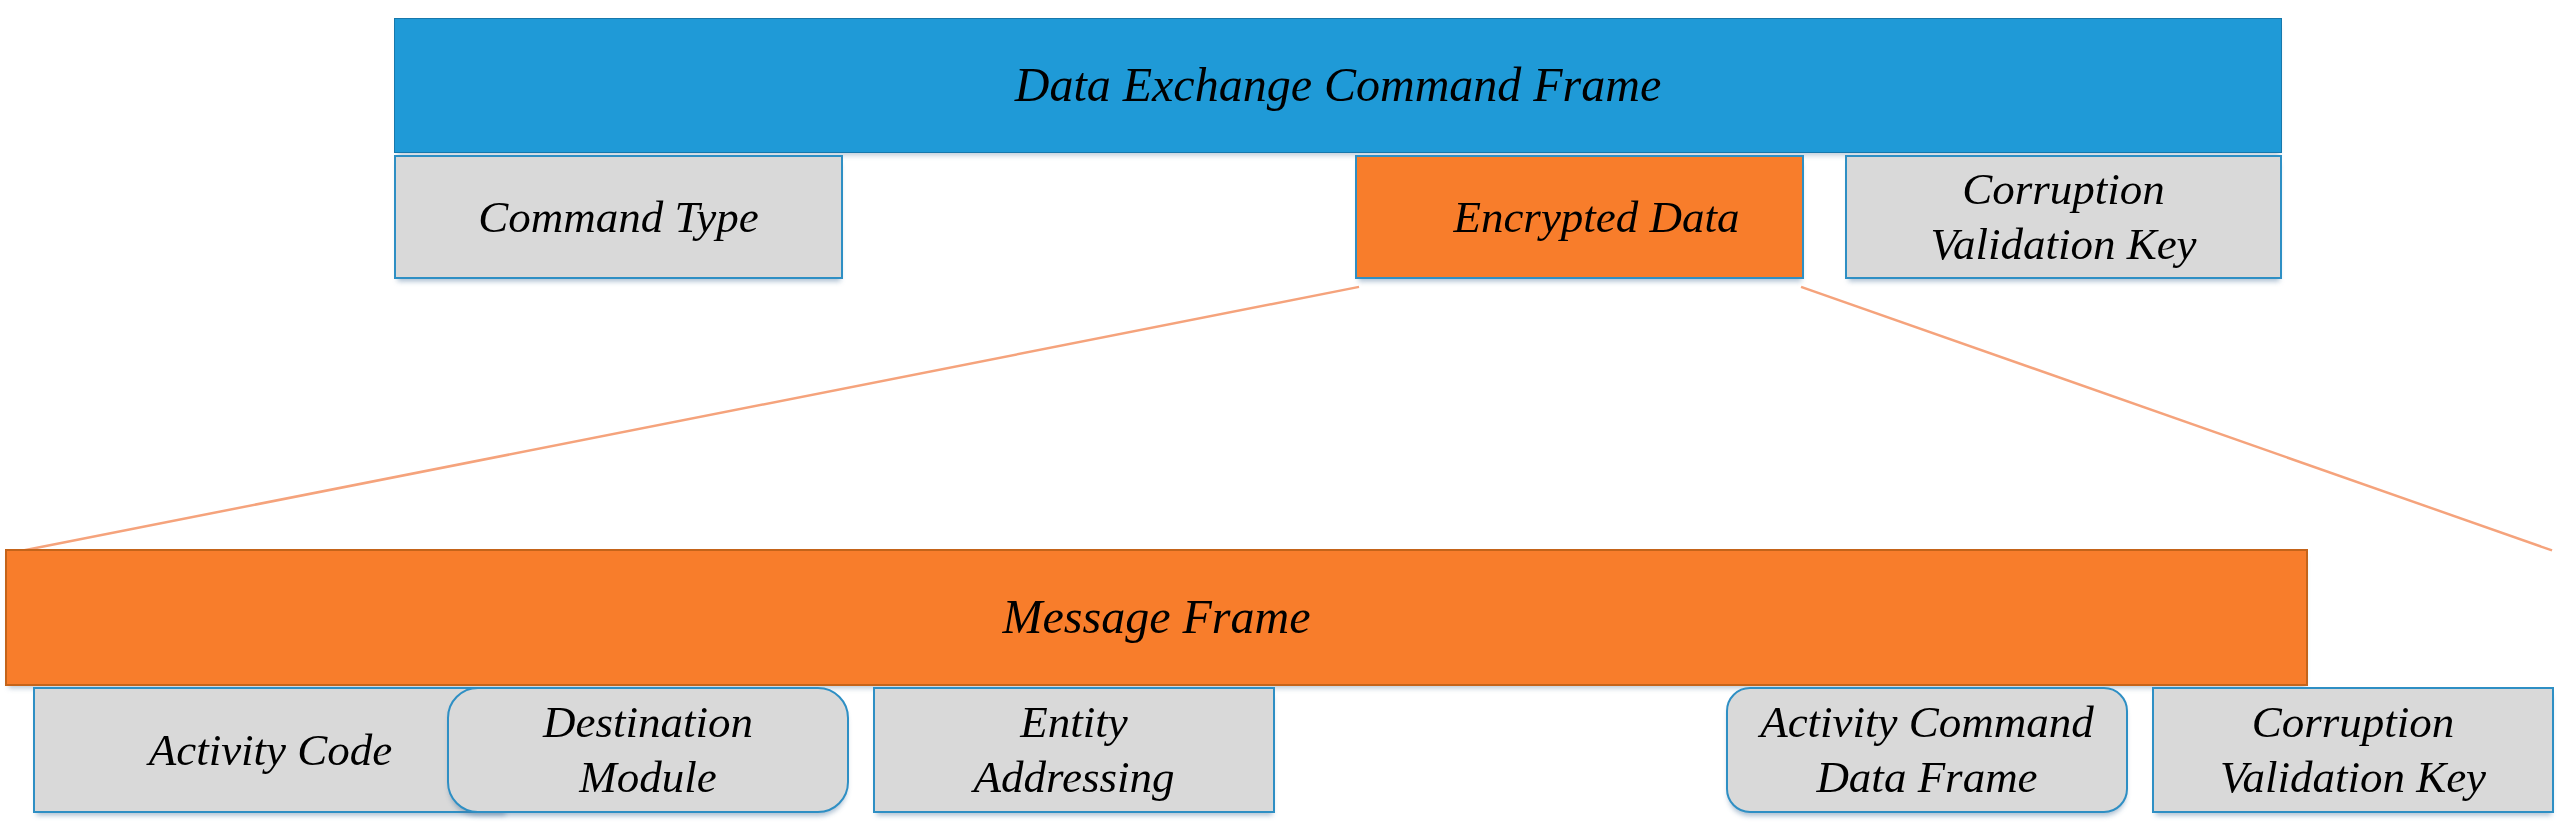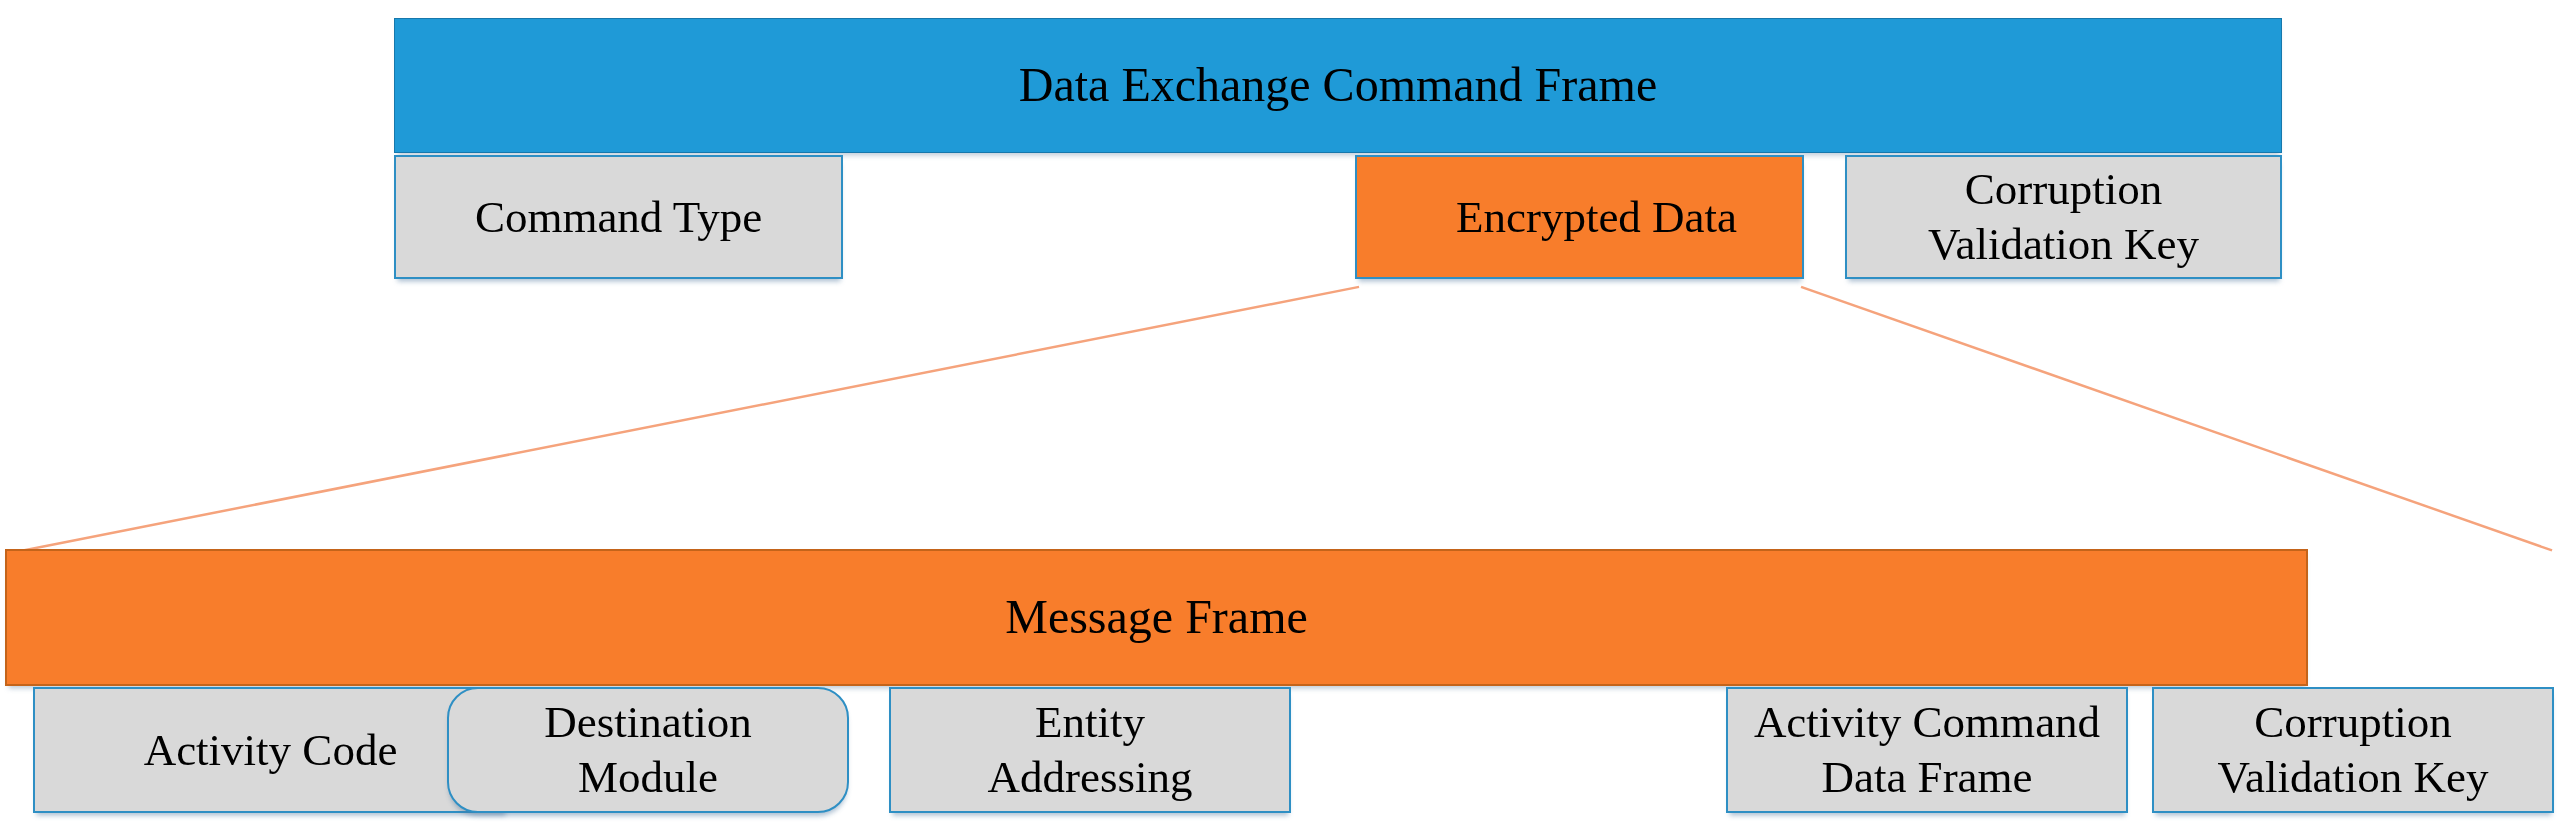--- a/index.html
+++ b/index.html
@@ -8,21 +8,21 @@
     --connector:#F5A37C; --text:#000000; --background:#FFFFFF;
   }
   html,body{margin:0;padding:0;background:var(--background);}
   .canvas{
     position:relative; width:2576px; height:834px; background:var(--background);
     font-family:"Liberation Serif","DejaVu Serif",serif; color:var(--text); overflow:hidden;
   }
   .frame-header,.box{
     position:absolute; box-sizing:border-box;
     display:flex; align-items:center; justify-content:center;
-    text-align:center; white-space:pre-line; line-height:1.22;
+    text-align:center; white-space:pre-line; line-height:1.22;font-style:italic;
   }
   .frame-header{
     font-size:48px;
     box-shadow:0 5px 5px -2.5px rgba(100,130,160,.40);
   }
   .blue-header{
     left:394px; top:18px; width:1888px; height:135px;
     background:var(--blue); border:1.7px solid var(--border-dark-blue);
   }
   .orange-header{
@@ -36,23 +36,23 @@
   }
   .box.highlight{ background:var(--orange);padding-left:34px; }
   .r2{ top:155px; height:124px; }
   .p1{ left:394px;  width:449px; }
   .p2{ left:885px; width:437px; }
   .p3{ left:1355px; width:449px; }
   .p4{ left:1845px; width:437px; }
   .r4{ top:687px; height:126px; }
   .q1{ left:33px;   width:475px; }
   .q2{ left:447px;  width:402px;border-radius:31px; }
-  .q3{ left:873px; width:402px;margin-left:16px; }
+  .q3{ left:873px; width:402px; }
   .q4{ left:1300px; width:402px; }
-  .q5{ left:1726px; width:402px; }
+  .q5{ left:1726px; width:402px;border-radius:24px; }
   .q6{ left:2152px; width:402px; }
   .connectors{ position:absolute; left:0; top:0; width:2576px; height:834px; pointer-events:none; }
 </style>
 </head>
 <body>
 
 <div class="canvas">
 
   <div class="frame-header blue-header">Data Exchange Command Frame</div>
 

